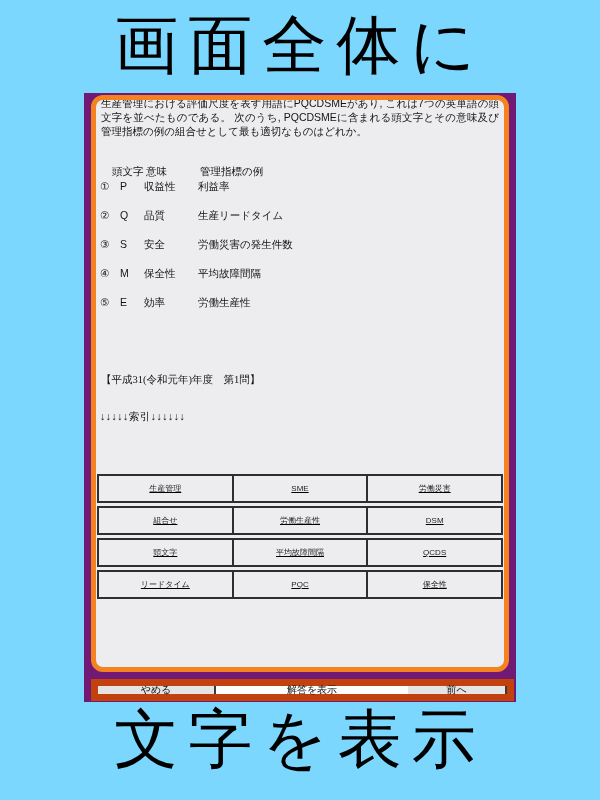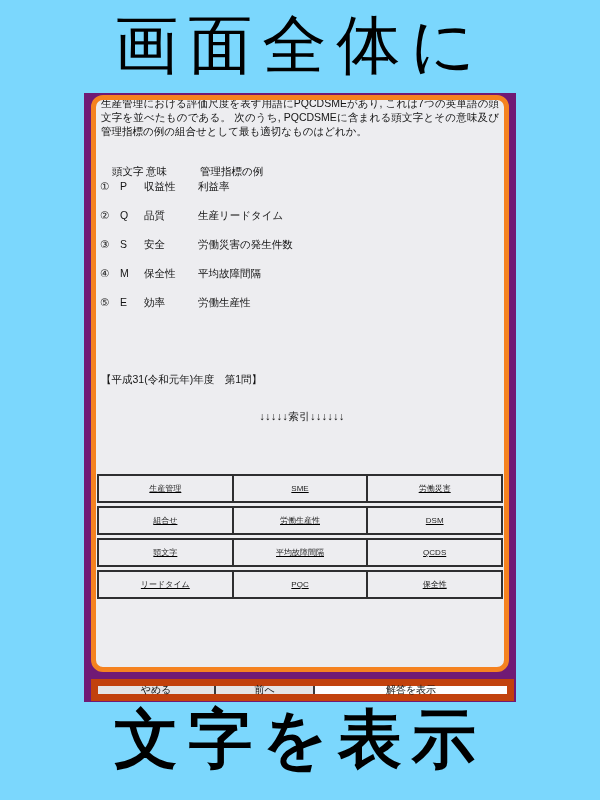--- a/index.html
+++ b/index.html
@@ -15,21 +15,21 @@
   
   .caption {
     position:absolute; left:0; width:600px;
     text-align:center;
     font-size:64px; line-height:1.05;
     letter-spacing:10px;
     color:#000;
     white-space:nowrap;
   }
   .caption-top { top:12px; }
-  .caption-bottom { top:706px;font-weight:bold; }
+  .caption-bottom { top:706px; }
 
   
   .screenshot {
     position:absolute; left:84px; top:93px;
     width:432px; height:609px;
     background:#701a75;
   }
 
   
   .card {
@@ -51,22 +51,22 @@
   .opt-header {
     display:grid; grid-template-columns:34px 54px auto;
     padding-left:12px; line-height:13px;
   }
   .opt-row {
     display:grid; grid-template-columns:20px 24px 54px auto;
     line-height:13px; margin-top:2px;
   }
   .opt-row + .opt-row { margin-top:16px; }
 
-  .exam-ref { margin:64px 0 0 5px; font-size:10.5px; color:#141414; }
-  .index-marker { margin:23px 0 0 4px; font-size:10.5px; color:#141414; letter-spacing:0.5px;text-align:center; }
+  .exam-ref { margin:64px 0 0 5px; font-size:10.5px; color:#141414;font-family:Liberation Serif, serif; }
+  .index-marker { margin:23px 0 0 4px; font-size:10.5px; color:#141414; letter-spacing:0.5px; }
 
   
   .index-table { margin:50px 1px 0 1px; }
   .table-row {
     display:flex;
     border:2px solid #2E2E30;
     margin-bottom:3px;
     background:#EDEDF0;
     text-decoration:underline;
   }
@@ -172,19 +172,19 @@
       <div class="table-row">
         <div class="table-cell">リードタイム</div>
         <div class="table-cell">PQC</div>
         <div class="table-cell">保全性</div>
       </div>
     </div>
   </div>
 
   <div class="toolbar">
     <div class="btn btn-quit">やめる</div>
+    <div class="btn btn-answer">解答を表示</div>
     <div class="btn btn-prev">前へ</div>
-    <div class="btn btn-answer">解答を表示</div>
   </div>
 
 </div>
 
 <div class="caption caption-bottom">文字を表示</div>
 
 </body></html>

